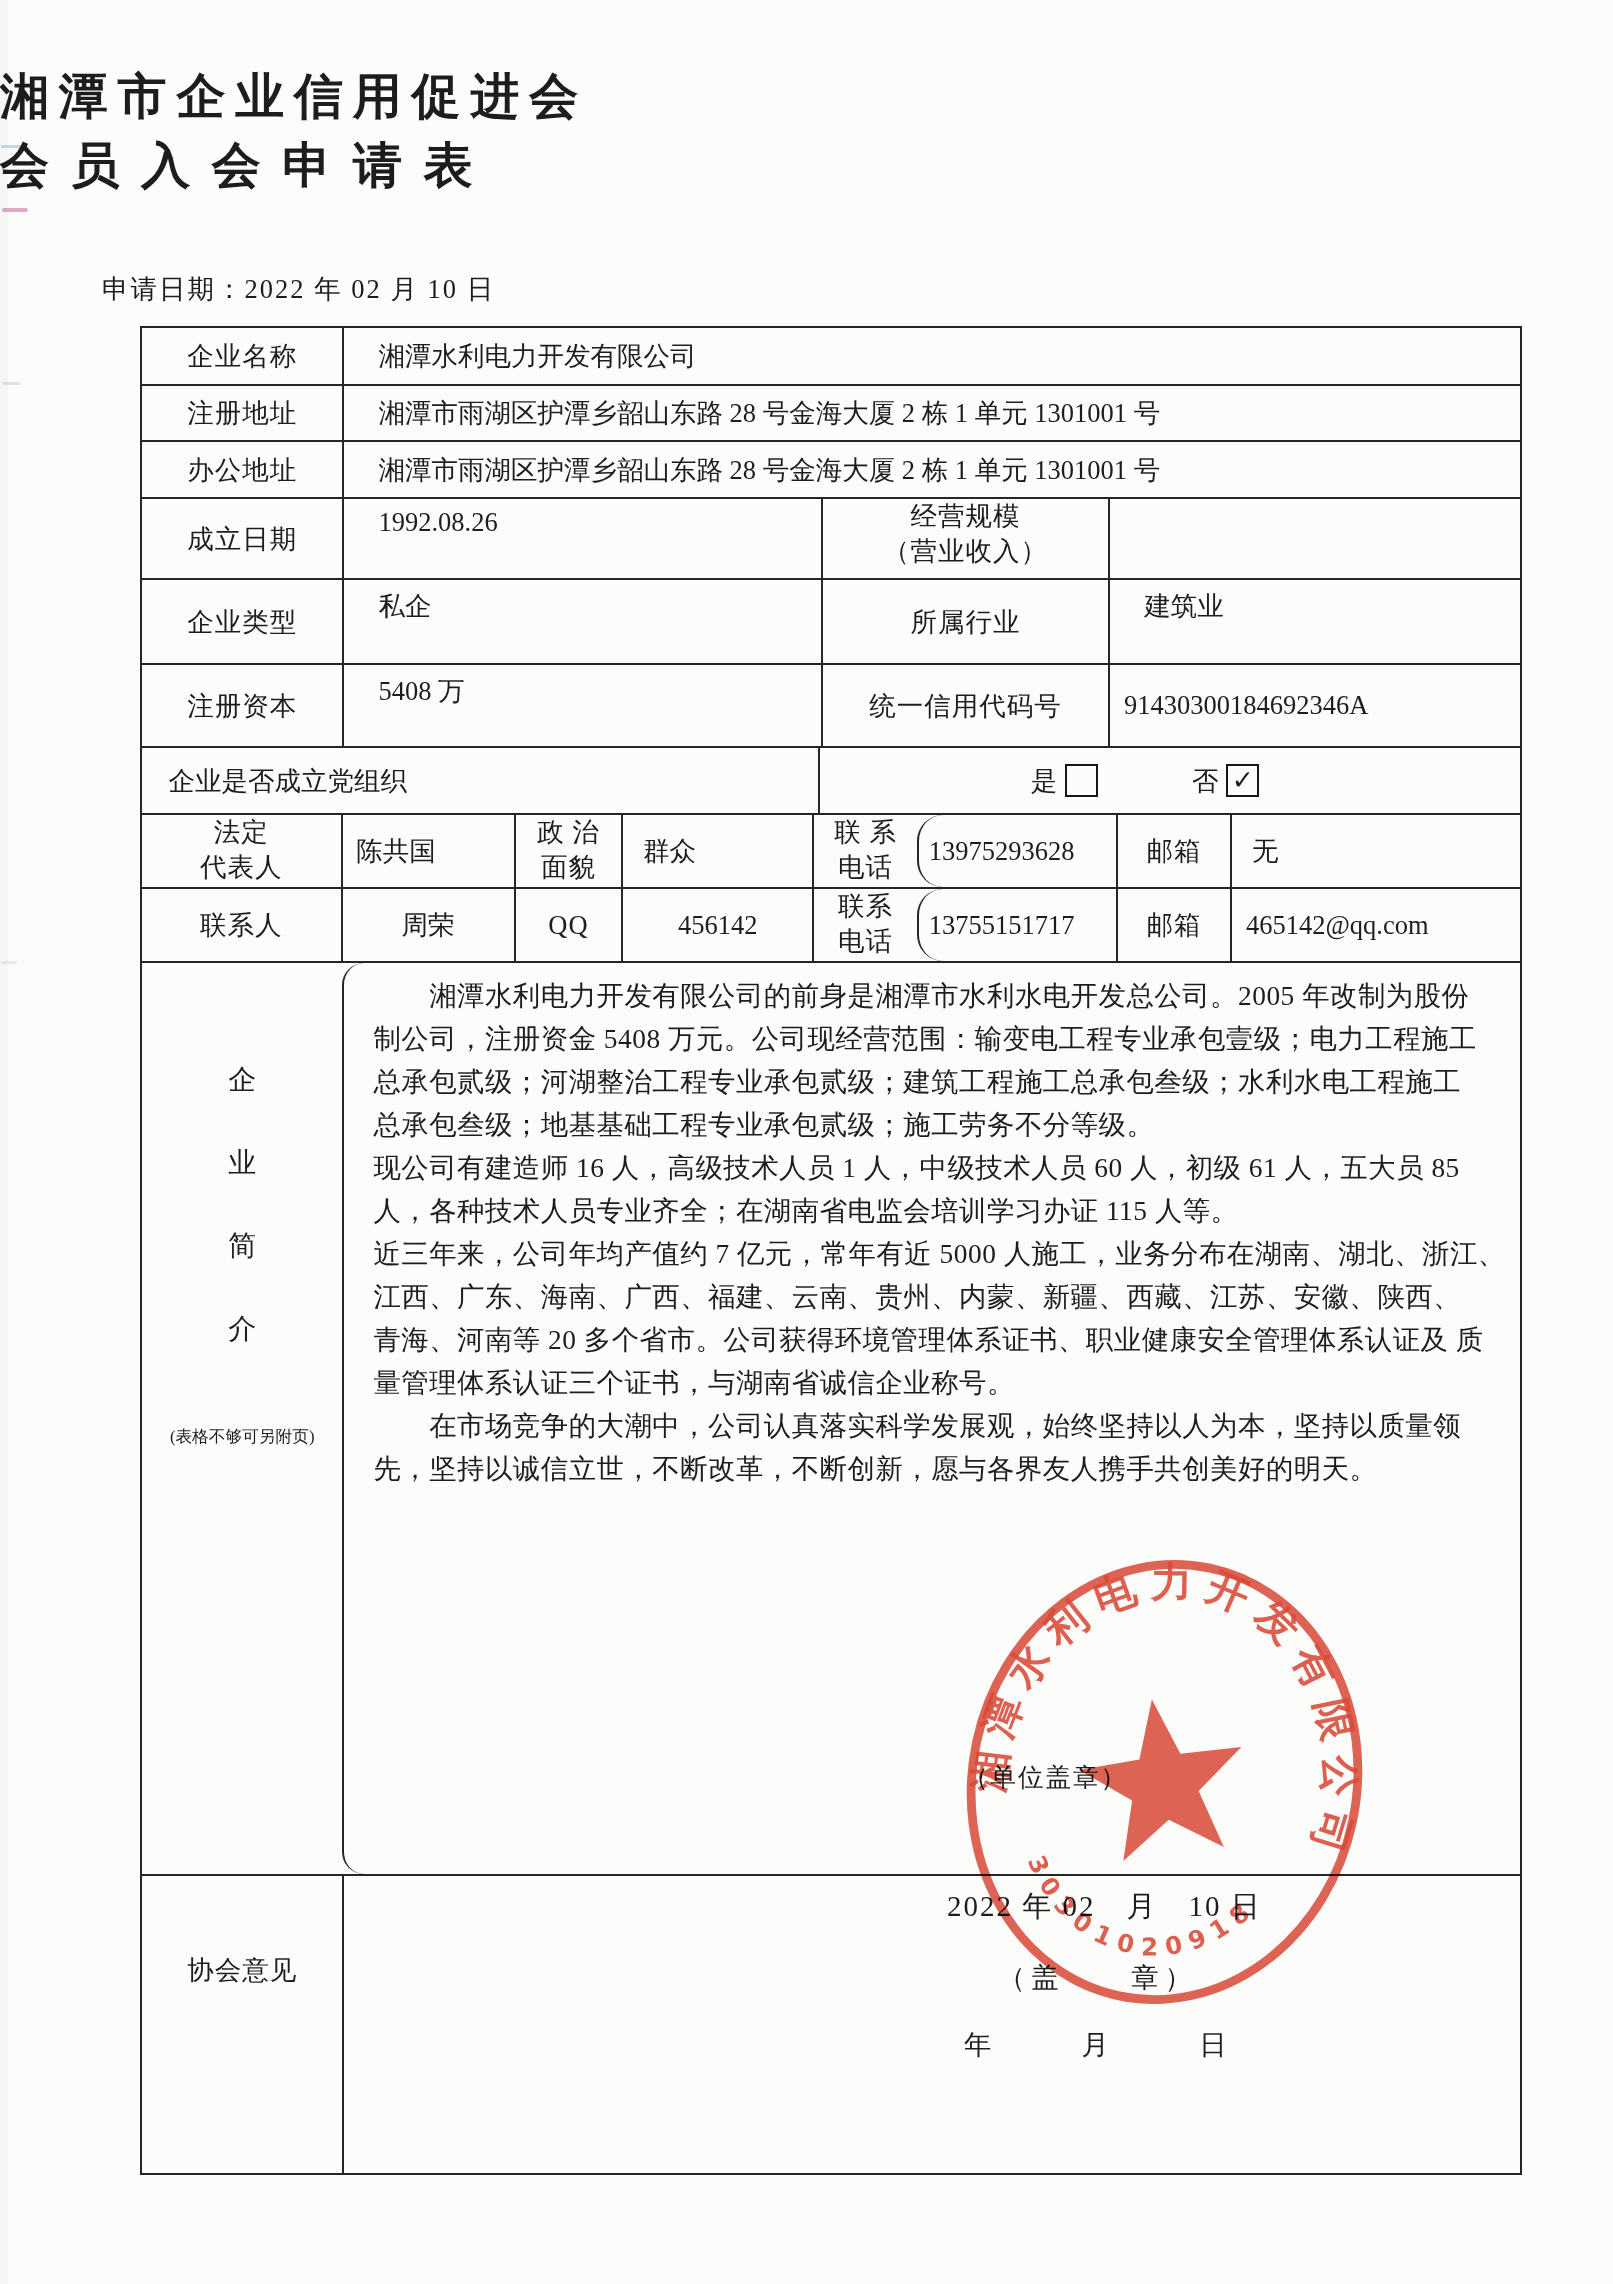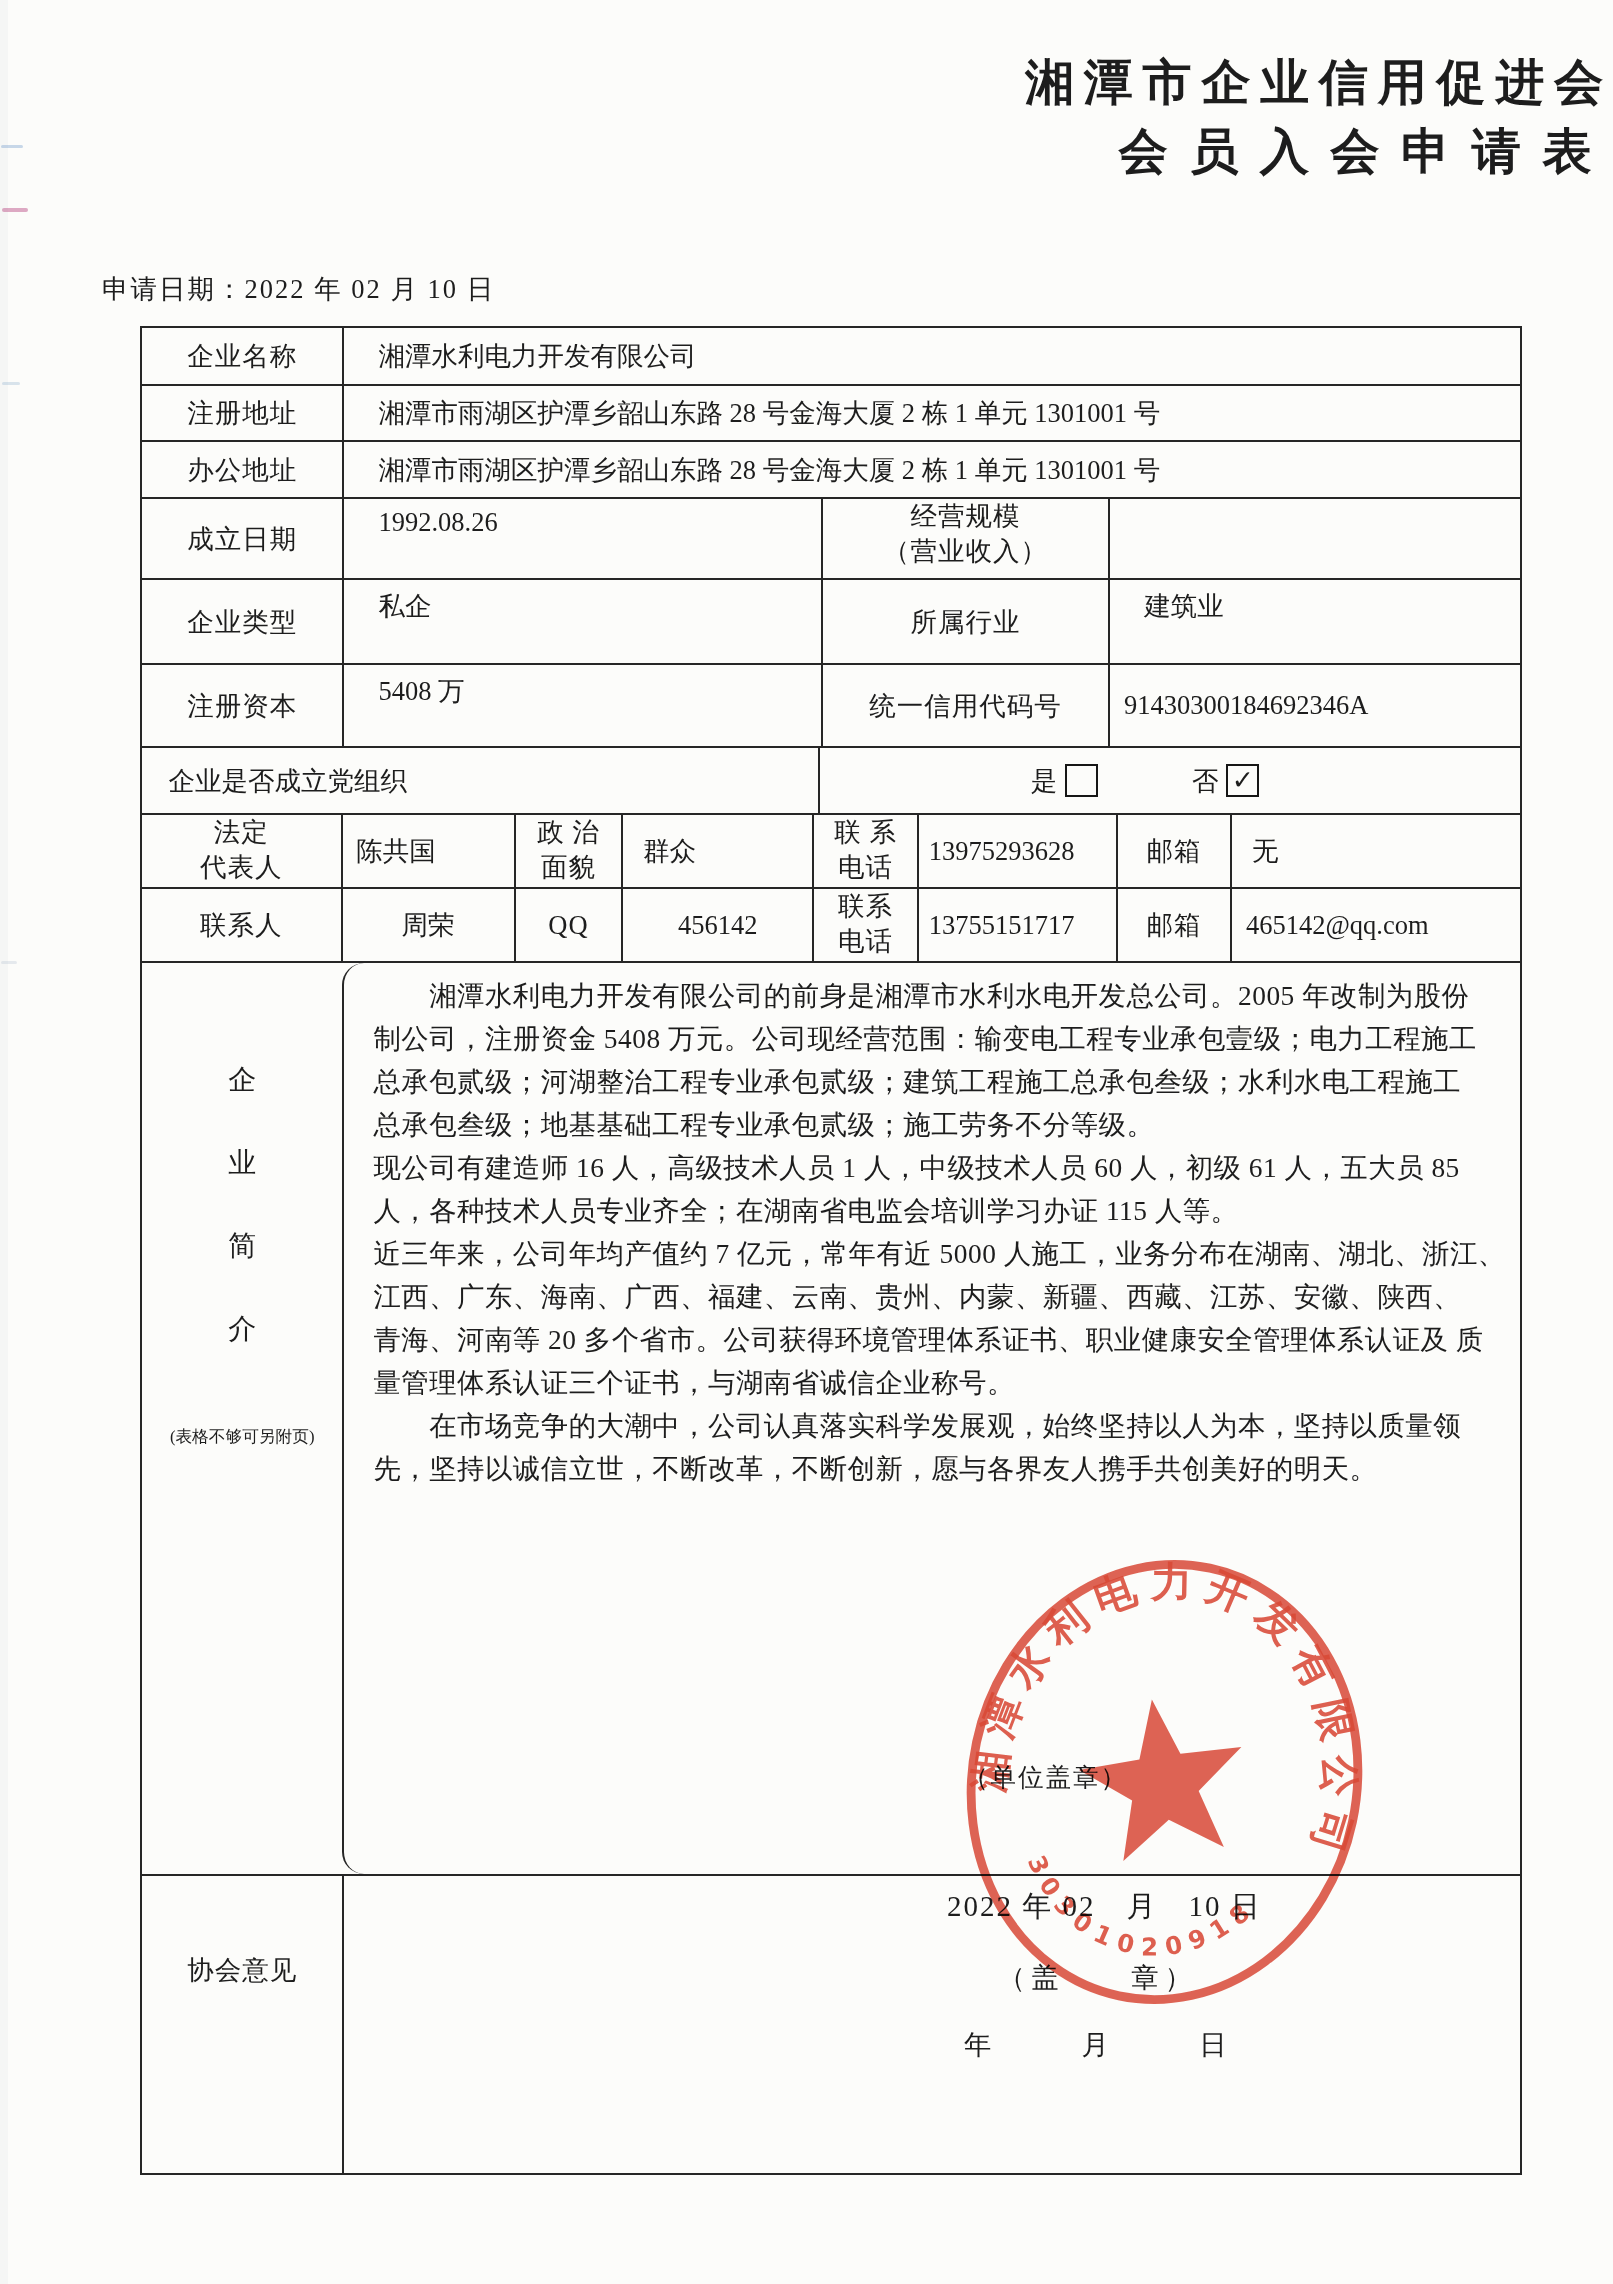--- a/index.html
+++ b/index.html
@@ -13,21 +13,21 @@
     overflow:hidden;
   }
   
   .edge-strip{position:absolute;left:0;top:0;width:7.8px;height:100%;background:rgba(120,140,160,0.05);}
   .artifact{position:absolute;border-radius:2px;}
   .artifact.a1{left:1px;top:145px;width:21.6px;height:2.9px;background:rgba(120,160,205,0.40);}
   .artifact.a2{left:2px;top:208px;width:25.5px;height:3.9px;background:rgba(190,85,140,0.50);}
   .artifact.a3{left:2px;top:382px;width:17.6px;height:2.9px;background:rgba(140,175,205,0.32);}
   .artifact.a4{left:1px;top:961px;width:15.7px;height:2.9px;background:rgba(150,170,190,0.22);}
 
-  .title{position:absolute;left:0;top:48px;width:100%;text-align:right;font-weight:700;}
+  .title{position:absolute;left:0;top:62px;width:100%;text-align:left;font-weight:700;}
   .title .tl{display:block;font-size:49px;line-height:69px;letter-spacing:9.8px;}
   .title .tl2{letter-spacing:21.6px;}
 
   .apply-date{position:absolute;left:102px;top:271px;font-size:26.5px;letter-spacing:2px;}
 
   .form-table{
     position:absolute;left:140px;top:326px;width:1382px;
     border:2px solid #262626;
     box-sizing:border-box;
   }
@@ -40,21 +40,21 @@
   .top{align-items:flex-start;padding-top:7.8px;}
   .two-line{flex-direction:column;justify-content:flex-start;line-height:35px;}
   .ctr{justify-content:center;padding-left:0;}
 
   .h57{height:56px;} .h58{height:57px;} .h83{height:81px;} .h87{height:85px;}
   .h85{height:83px;} .h68{height:67px;} .h75{height:74px;} .h932{height:913px;} .h305{height:299px;}
 
   .w205{width:201px;} .w490{width:480px;} .w294{width:288px;} .w421{width:413px;}
   .w692{width:678px;} .w718{width:704px;}
   .w179{width:175px;} .w111{width:109px;} .w197{width:193px;} .w108{width:106px;}
-  .w193{width:201px;} .w118{width:116px;} .w299{width:293px;} .w1205{width:1181px;}
+  .w193{width:201px;border-radius:26px;} .w118{width:116px;} .w299{width:293px;} .w1205{width:1181px;}
 
   .party-lab{justify-content:flex-start;padding-left:26.5px;}
   .party-checks{padding-left:211px;gap:94px;}
   .chk-group{display:flex;align-items:center;}
   .cb{
     display:inline-block;width:29px;height:29px;border:2.9px solid #161616;margin-left:7.8px;
     text-align:center;line-height:27.4px;font-size:26.5px;font-weight:700;
     font-family:"DejaVu Sans","Liberation Sans",sans-serif;
   }
   .small-pad{padding-left:13.7px;}

